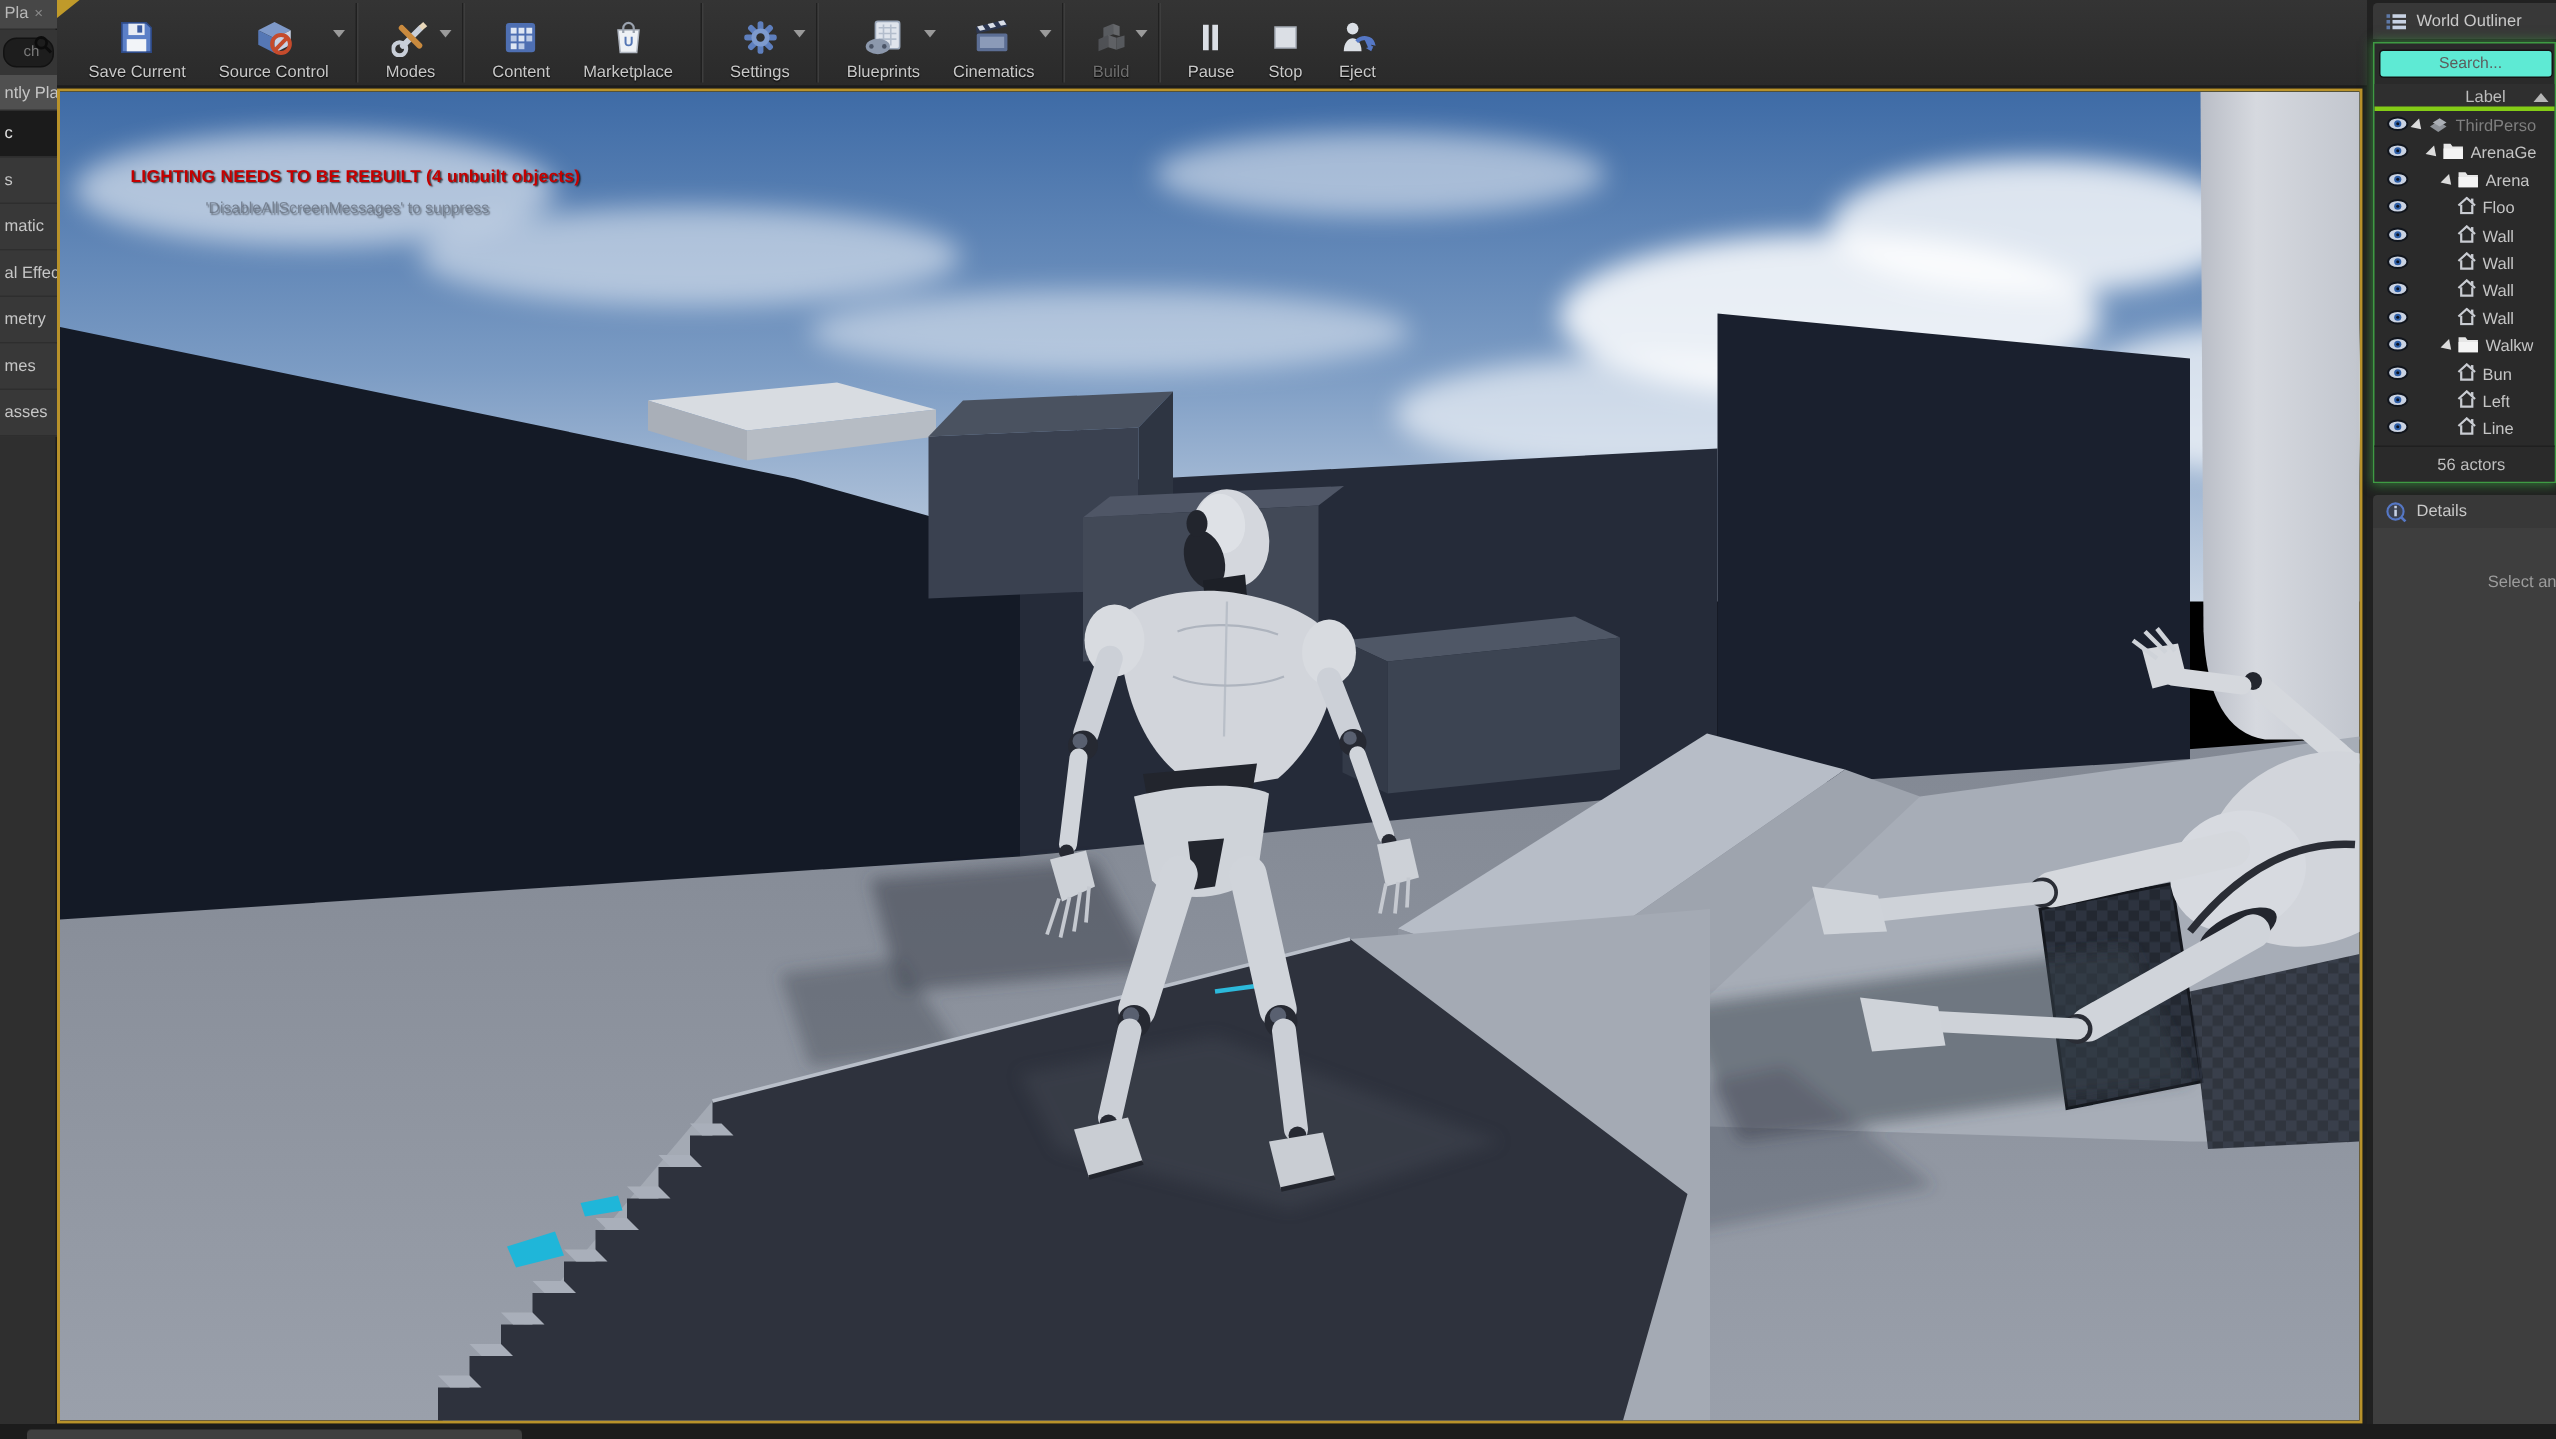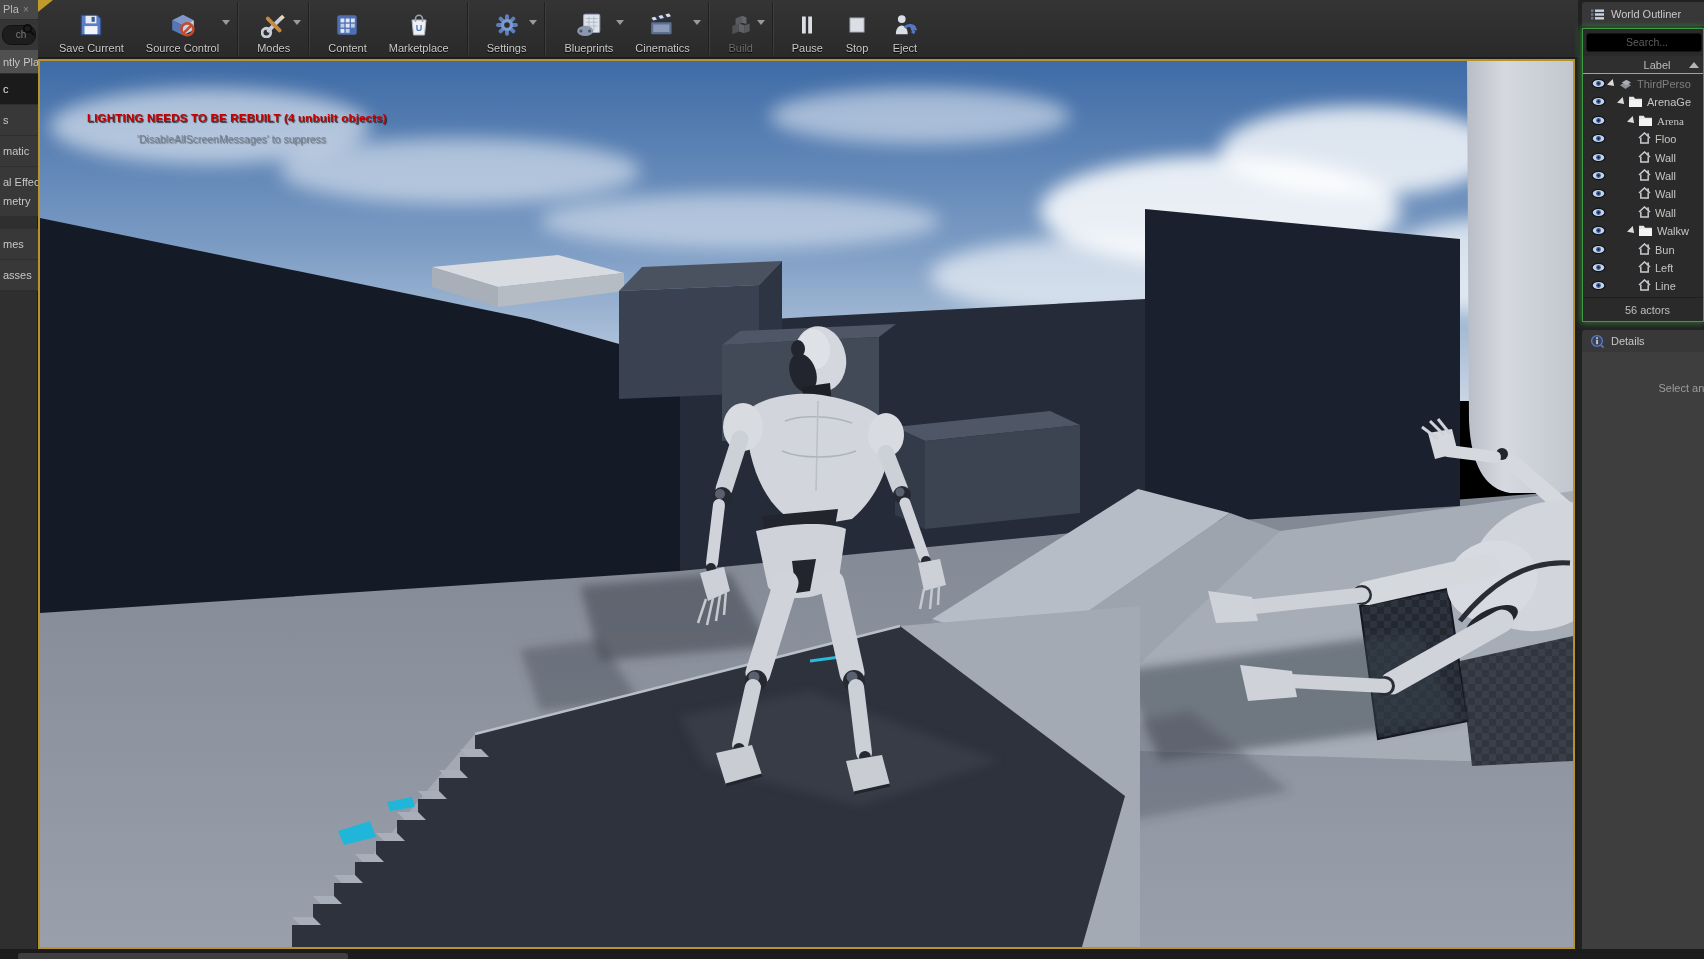--- a/index.html
+++ b/index.html
@@ -45,24 +45,24 @@
   .warn2{position:absolute;left:97px;top:72px;font-size:10.5px;color:rgba(105,115,130,.8);
     text-shadow:1px 1px 1px rgba(0,0,0,.4);}
 
   
   #right-col{left:1578px;top:0;width:126px;height:959px;background:#212121;text-align:center;}
   #ol-tab{position:absolute;left:4px;top:2px;width:122px;height:24px;background:#383838;
     border-radius:3px 0 0 0;display:flex;align-items:center;color:#c9c9c9;font-size:11px;}
   #ol-tab svg{margin:0 6px 0 8px;}
   #ol-box{position:absolute;left:4px;top:28px;width:122px;height:294px;background:#2a2a2a;
     border:1px solid #3e9b43;box-shadow:0 0 7px 1px rgba(62,155,67,.7);}
-  #ol-search{position:absolute;left:3px;top:4px;width:116px;height:19px;background:#000000;
+  #ol-search{position:absolute;left:3px;top:4px;width:116px;height:19px;background:#5eead4;
     border:1px solid #141414;border-radius:3px;color:#5d5d5d;font-size:10.5px;line-height:17px;padding-left:6px;overflow:hidden;}
   #ol-header{position:absolute;left:0;top:27px;width:120px;height:18px;background:#2f2f2f;
-    border-bottom:1px solid #84cc16;color:#bdbdbd;font-size:11px;line-height:18px;padding-left:28px;}
+    border-bottom:3px solid #84cc16;color:#bdbdbd;font-size:11px;line-height:18px;padding-left:28px;}
   #ol-sort{position:absolute;right:4px;top:33px;width:0;height:0;
     border-left:5px solid transparent;border-right:5px solid transparent;border-bottom:6px solid #b5b5b5;}
   #ol-tree{position:absolute;left:0;top:46px;width:120px;height:221px;overflow:hidden;}
   .ol-row{position:absolute;left:0;width:120px;height:18px;display:flex;align-items:center;white-space:nowrap;}
   .ol-row .eye{margin-left:4px;flex:0 0 auto;}
   .ol-row .arrow{width:0;height:0;border-left:4px solid transparent;border-right:4px solid transparent;
     border-top:6px solid #dcdcdc;transform:rotate(-45deg);margin-right:2px;flex:0 0 auto;}
   .ol-row .ric{flex:0 0 auto;margin-right:4px;}
   .ol-row .rlbl{font-size:11px;color:#c5c5c5;overflow:hidden;}
   .ol-row.dim .rlbl{color:#7f7f7f;}
@@ -91,21 +91,21 @@
       <circle cx="5.5" cy="5.5" r="3.6" fill="none" stroke="#0c0c0c" stroke-width="1.8"></circle>
       <line x1="8.3" y1="8.3" x2="12" y2="12" stroke="#0c0c0c" stroke-width="2"></line>
     </svg>
   </div>
   <div id="lp-cats">
       <div class="cat-row light" style="top: 50px;">ntly Pla</div>
       <div class="cat-row selected" style="top: 74px;">c</div>
       <div class="cat-row" style="top: 105px;">s</div>
       <div class="cat-row" style="top: 136px;">matic</div>
       <div class="cat-row" style="top: 167px;">al Effec</div>
-      <div class="cat-row" style="top: 186px;">metry</div>
+      <div class="cat-row" style="top: 198px;">metry</div>
       <div class="cat-row" style="top: 229px;">mes</div>
       <div class="cat-row" style="top: 260px;">asses</div>
     </div>
 </div>
 
 <div id="toolbar" class="abs">
     <div class="tb-group">
       <div class="tb-btn">
         <span class="ic">
           <svg width="26" height="26" viewBox="0 0 24 24">
@@ -503,21 +503,21 @@
               <circle cx="8" cy="6" r="1.1" fill="#0d1320"></circle>
             </svg></span>
           <span style="width: 12px; flex: 0 0 auto;"></span>
           <span class="arrow"></span>
           <span class="ric"><svg width="15" height="12" viewBox="0 0 16 13">
               <path d="M1 2h5l1.5 2H15v9H1z" fill="#e6e6e6"></path>
               <path d="M1 5.5h14v7.5H1z" fill="#f4f4f4"></path>
             </svg></span>
           <span class="rlbl">ArenaGe</span>
         </div>
-        <div class="ol-row" style="top: 36.8px; font-family: Liberation Serif, serif;">
+        <div class="ol-row" style="top: 36.8px;">
           <span class="eye"><svg class="eye" width="15" height="11" viewBox="0 0 16 12">
               <ellipse cx="8" cy="6" rx="7" ry="4.6" fill="#c9d2e2" stroke="#11151c" stroke-width="1.4"></ellipse>
               <circle cx="8" cy="6" r="2.6" fill="#2e5fa8"></circle>
               <circle cx="8" cy="6" r="1.1" fill="#0d1320"></circle>
             </svg></span>
           <span style="width: 22px; flex: 0 0 auto;"></span>
           <span class="arrow"></span>
           <span class="ric"><svg width="15" height="12" viewBox="0 0 16 13">
               <path d="M1 2h5l1.5 2H15v9H1z" fill="#e6e6e6"></path>
               <path d="M1 5.5h14v7.5H1z" fill="#f4f4f4"></path>

